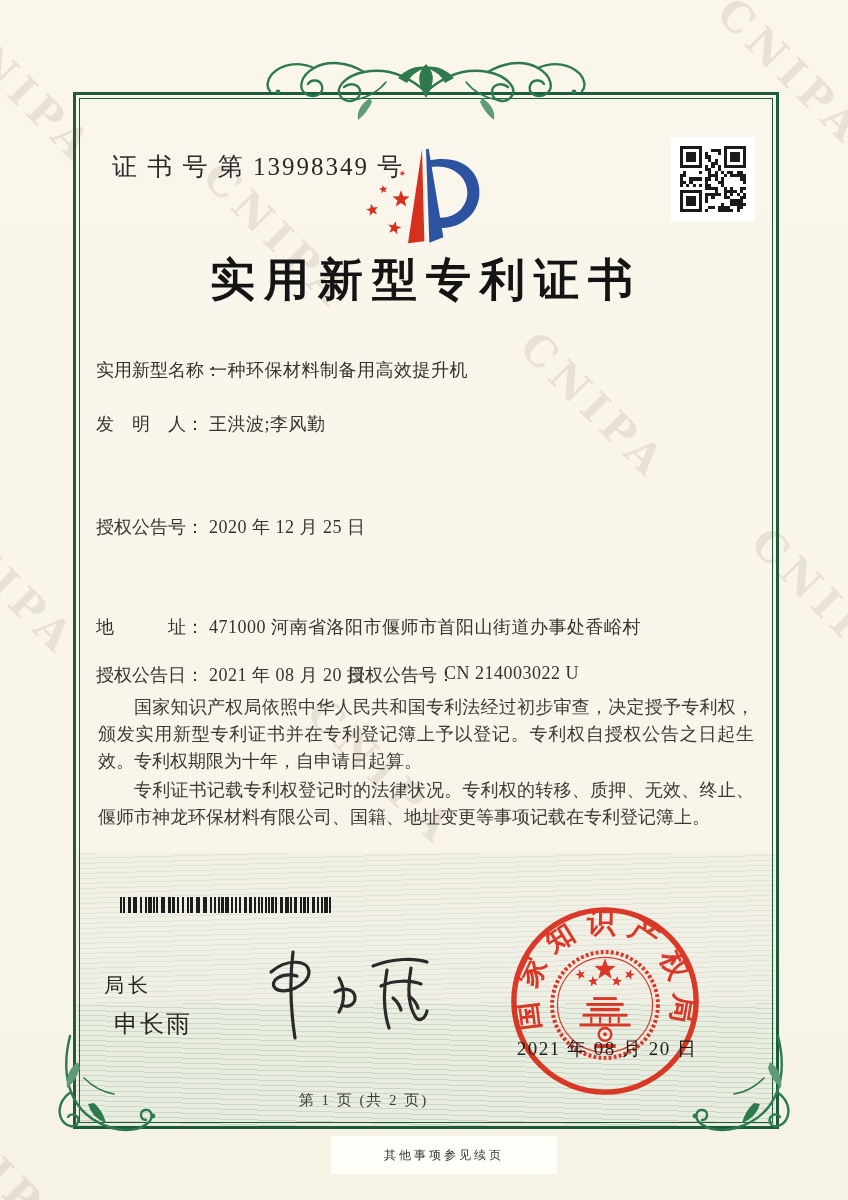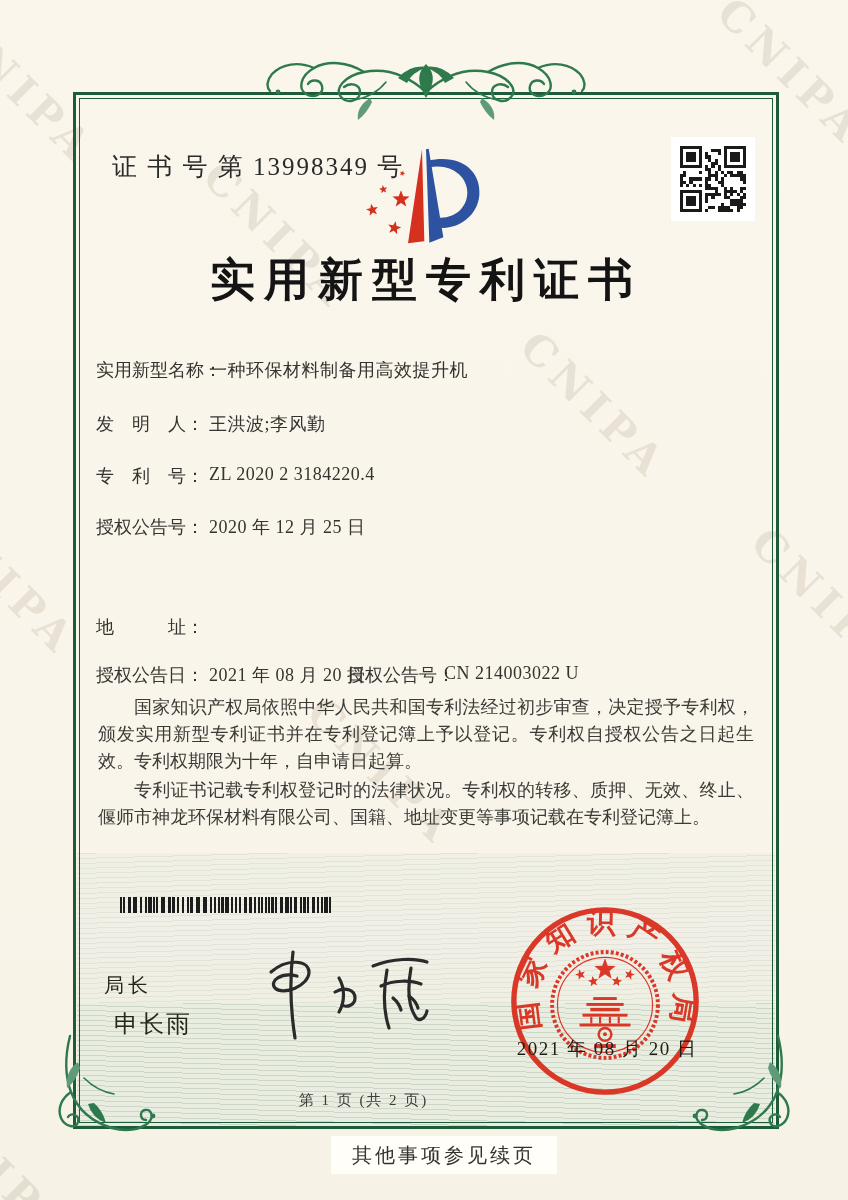--- a/index.html
+++ b/index.html
@@ -85,21 +85,21 @@
     position:absolute;left:512px;top:1036px;width:190px;text-align:center;
     font-size:19px;color:#1e1d1a;letter-spacing:1.5px;white-space:nowrap;
   }
   .page-num{
     position:absolute;left:73px;top:1091px;width:581px;text-align:center;
     font-size:15px;color:#3c3c38;letter-spacing:2px;
   }
   .note-box{
     position:absolute;left:331px;top:1136px;width:226px;height:38px;
     background:#fffef9;text-align:center;line-height:38px;
-    font-size:20px;color:#33332e;letter-spacing:3px;
+    font-size:12px;color:#33332e;letter-spacing:3px;
   }
   svg{display:block;}
 </style>
 </head>
 <body>
 
 <div class="page">
 
   <span class="wm" style="left:-28px;top:6px">CNIPA</span>
   <span class="wm" style="left:742px;top:-12px">CNIPA</span>
@@ -309,30 +309,27 @@
   <div class="title">实用新型专利证书</div>
 
   <div class="field-row" style="top:358px">
     <span class="f-label">实用新型名称：</span>
     <span class="f-value">一种环保材料制备用高效提升机</span>
   </div>
   <div class="field-row" style="top:412px">
     <span class="f-label">发　明　人：</span>
     <span class="f-value">王洪波;李风勤</span>
   </div>
-  <div class="field-row" style="top:464px">
-    <span class="f-label">专　利　号：</span>
-    <span class="f-value">ZL 2020 2 3184220.4</span>
-  </div>
   <div class="field-row" style="top:515px">
     <span class="f-label">授权公告号：</span>
     <span class="f-value">2020 年 12 月 25 日</span>
   </div>
   <div class="field-row" style="top:615px">
     <span class="f-label">地　　　址：</span>
+    <span class="f-value">471000 河南省洛阳市偃师市首阳山街道办事处香峪村</span>
   </div>
   <div class="field-row" style="top:663px">
     <span class="f-label">授权公告日：</span>
     <span class="f-value">2021 年 08 月 20 日</span>
     <span class="f-pair2">
       <span class="f-label">授权公告号：</span>
       <span class="f-value">CN 214003022 U</span>
     </span>
   </div>
 

